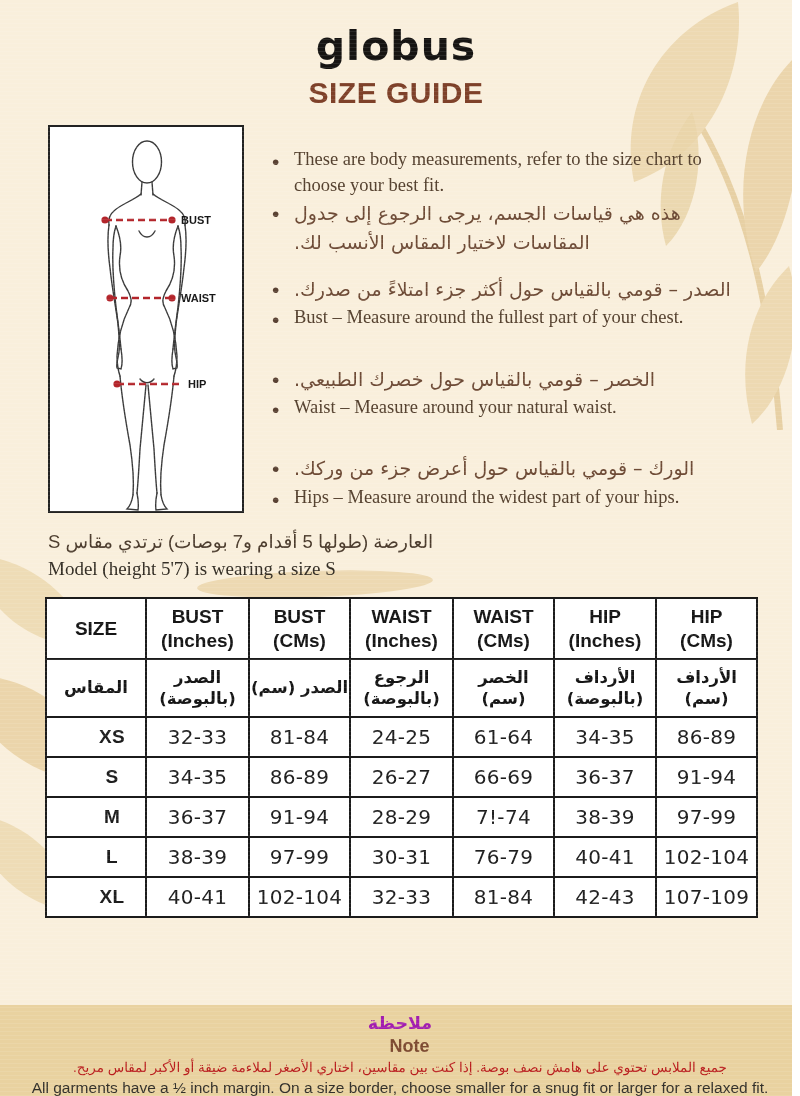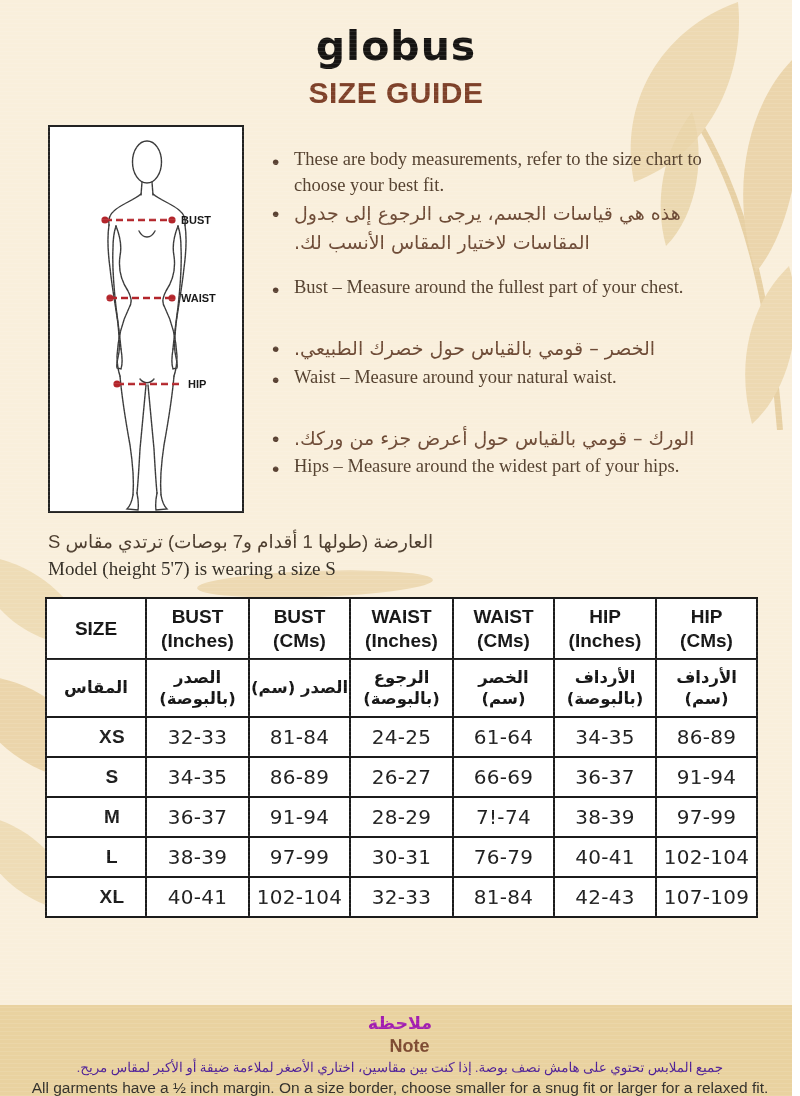--- a/index.html
+++ b/index.html
@@ -87,22 +87,22 @@
   .note-band{
     position:absolute;left:0;top:1005px;width:800px;height:91px;
     background:#e9d2a0;text-align:center;z-index:2;
   }
   .note-heading-ar{
     margin-top:7px;font-family:"DejaVu Sans", sans-serif;
     font-size:17.5px;font-weight:700;color:#a21caf;line-height:1.3;
   }
   .note-heading-en{font-size:18px;font-weight:700;color:#7d4a30;line-height:1.25;padding-left:19px;}
   .note-body-ar{
-    direction:rtl;font-family:Liberation Serif, serif;
-    font-size:13.5px;color:#4c1d95;line-height:1.35;margin-top:2px;
+    direction:rtl;font-family:Liberation Sans, sans-serif;
+    font-size:13.5px;color:#b91c1c;line-height:1.35;margin-top:2px;
   }
   .note-body-en{font-size:15.5px;color:#33302a;line-height:1.3;margin-top:1px;}
 </style>
 </head>
 <body>
 
 <div class="page">
 
   <svg class="deco" style="top:0;right:0;" width="250" height="430" viewBox="0 0 250 430">
     <path d="M238,430 C230,330 212,208 148,108" stroke="#e7d0a4" stroke-width="6" fill="none"></path>
@@ -175,20 +175,24 @@
           <div class="bullet-text en">These are body measurements, refer to the size chart to choose your best fit.</div>
         </div>
         <div class="bullet-item">
           <span class="dot"></span>
           <div class="bullet-text ar">هذه هي قياسات الجسم، يرجى الرجوع إلى جدول المقاسات لاختيار المقاس الأنسب لك.</div>
         </div>
       </div>
       <div class="bullet-group gap-lg">
         <div class="bullet-item">
           <span class="dot"></span>
+          <div class="bullet-text ar">الصدر – قومي بالقياس حول أكثر جزء امتلاءً من صدرك.</div>
+        </div>
+        <div class="bullet-item">
+          <span class="dot"></span>
           <div class="bullet-text en">Bust – Measure around the fullest part of your chest.</div>
         </div>
       </div>
       <div class="bullet-group gap-lg">
         <div class="bullet-item">
           <span class="dot"></span>
           <div class="bullet-text ar">الخصر – قومي بالقياس حول خصرك الطبيعي.</div>
         </div>
         <div class="bullet-item">
           <span class="dot"></span>
@@ -201,21 +205,21 @@
           <div class="bullet-text ar">الورك – قومي بالقياس حول أعرض جزء من وركك.</div>
         </div>
         <div class="bullet-item">
           <span class="dot"></span>
           <div class="bullet-text en">Hips – Measure around the widest part of your hips.</div>
         </div>
       </div>
     </div>
 
     <div class="model-note">
-      <div class="ar-line">العارضة (طولها 1 أقدام و7 بوصات) ترتدي مقاس S</div>
+      <div class="ar-line">العارضة (طولها 5 أقدام و7 بوصات) ترتدي مقاس S</div>
       <div class="en-line">Model (height 5'7) is wearing a size S</div>
     </div>
 
     <table class="size-table">
       <colgroup>
         <col style="width:100px">
           <col style="width:103px">
           <col style="width:101px">
         <col style="width:103px">
           <col style="width:101px">

